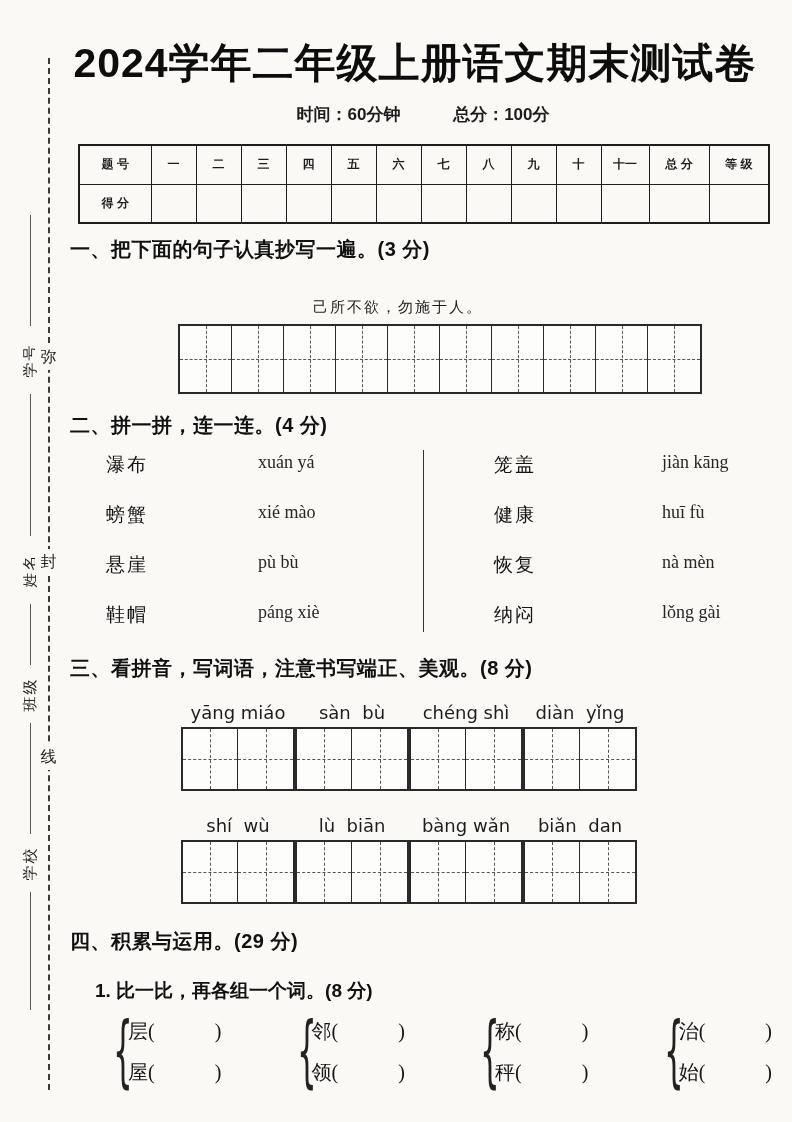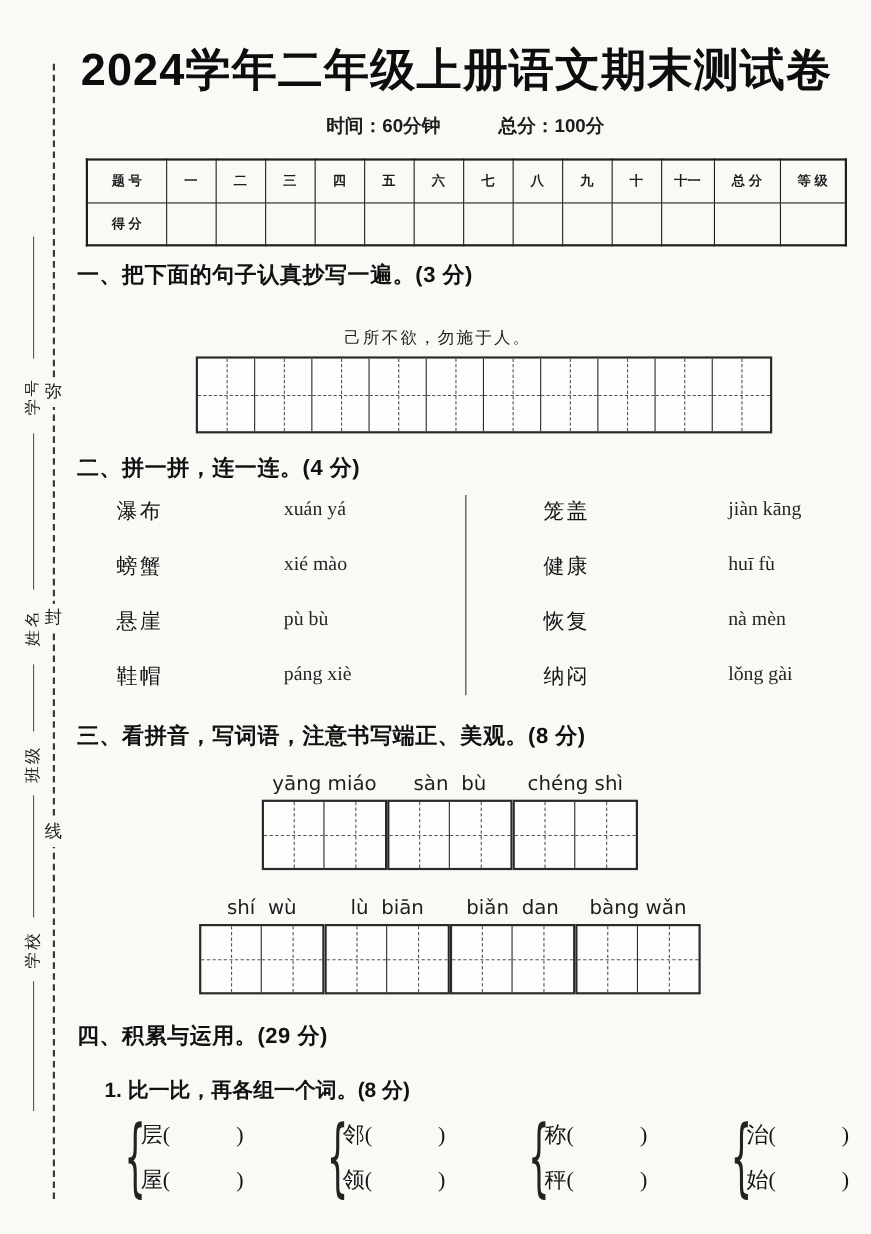--- a/index.html
+++ b/index.html
@@ -226,46 +226,53 @@
         <div class="tz"></div>
       </div>
     </div>
     <div class="py-group">
       <div class="py-label">chéng shì</div>
       <div class="py-grid">
         <div class="tz"></div>
         <div class="tz"></div>
       </div>
     </div>
+    <div class="py-group">
+      <div class="py-label">diàn  yǐng</div>
+      <div class="py-grid">
+        <div class="tz"></div>
+        <div class="tz"></div>
+      </div>
+    </div>
   </div>
 
   <div class="py-row" style="top:815px;">
     <div class="py-group">
       <div class="py-label">shí  wù</div>
       <div class="py-grid">
         <div class="tz"></div>
         <div class="tz"></div>
       </div>
     </div>
     <div class="py-group">
       <div class="py-label">lù  biān</div>
       <div class="py-grid">
         <div class="tz"></div>
         <div class="tz"></div>
       </div>
     </div>
     <div class="py-group">
+      <div class="py-label">bàng wǎn</div>
+      <div class="py-grid">
+        <div class="tz"></div>
+        <div class="tz"></div>
+      </div>
+    </div>
+    <div class="py-group">
       <div class="py-label">biǎn  dan</div>
-      <div class="py-grid">
-        <div class="tz"></div>
-        <div class="tz"></div>
-      </div>
-    </div>
-    <div class="py-group">
-      <div class="py-label">bàng wǎn</div>
       <div class="py-grid">
         <div class="tz"></div>
         <div class="tz"></div>
       </div>
     </div>
   </div>
 
   <div class="sec-head" style="top:928px;">四、积累与运用。(29 分)</div>
   <div class="sub-head" style="top:978px;">1. 比一比，再各组一个词。(8 分)</div>
 

